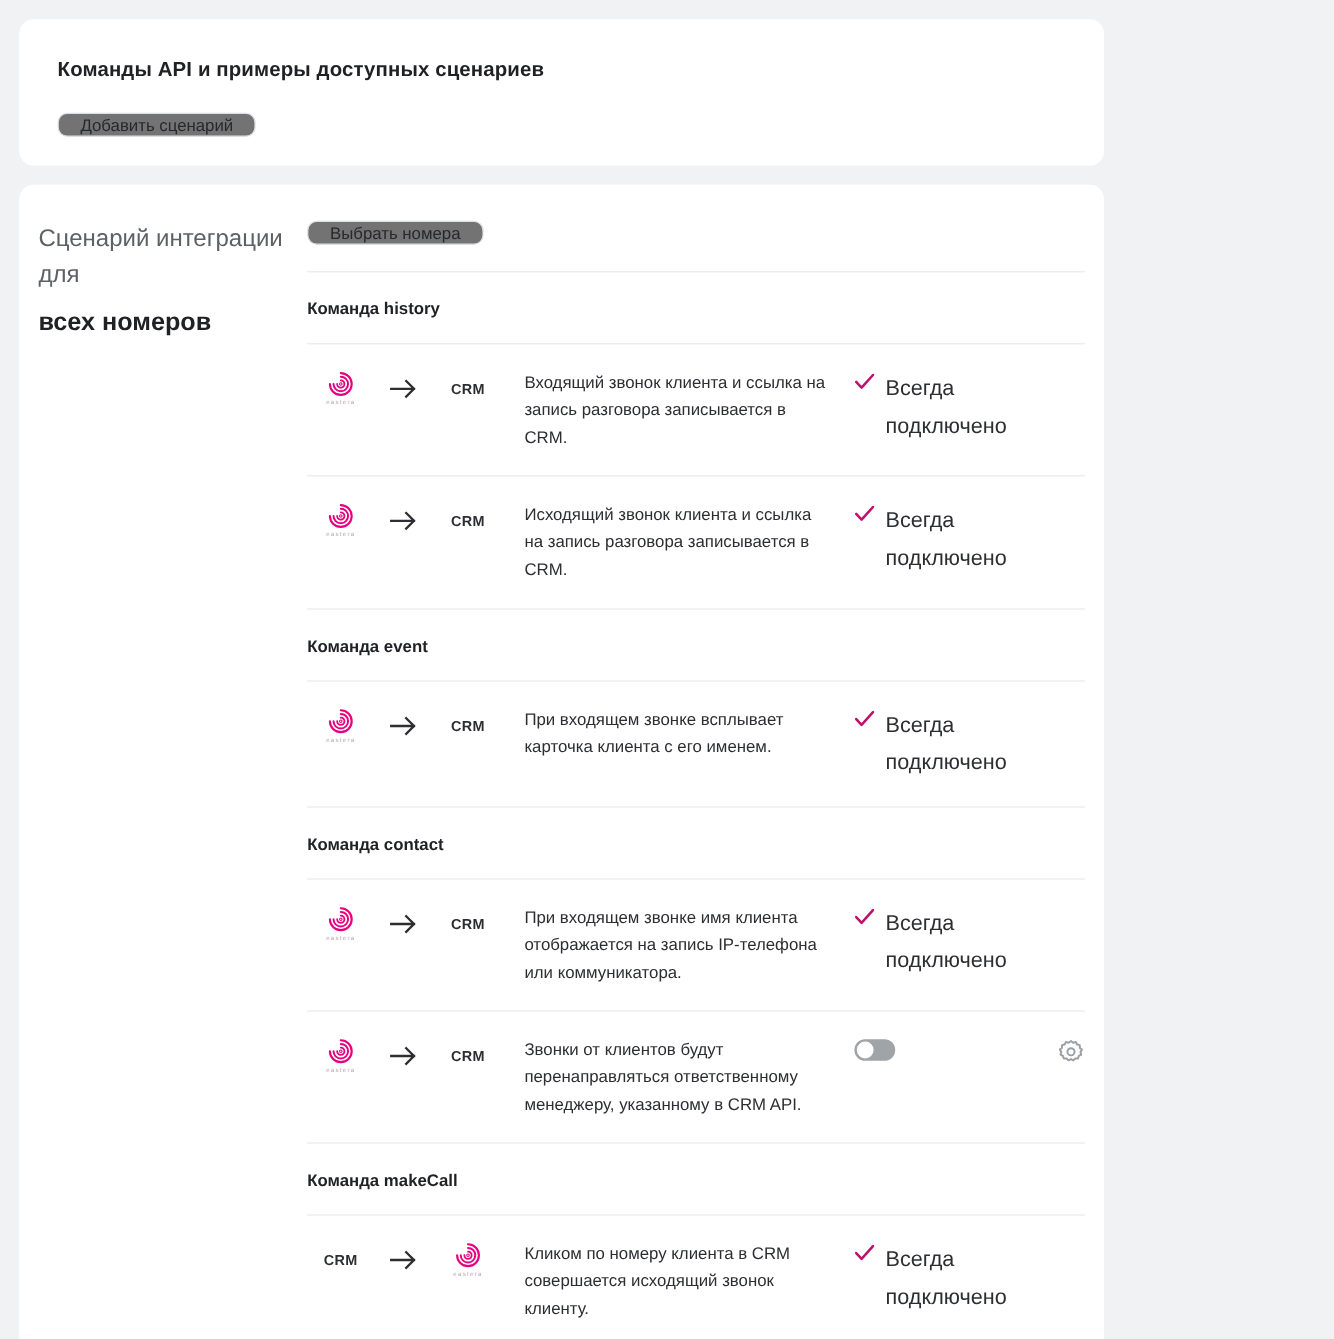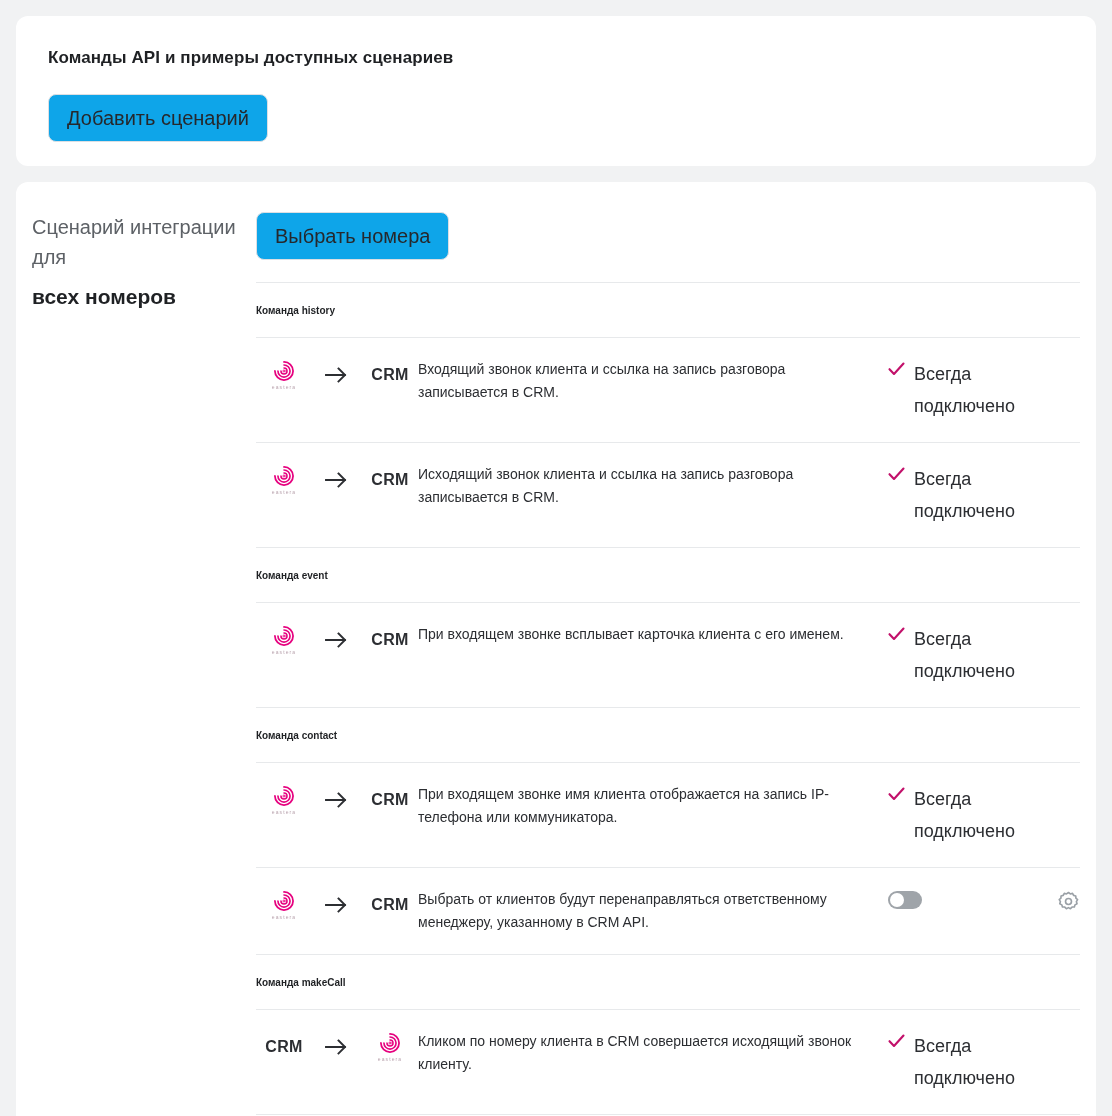--- a/index.html
+++ b/index.html
@@ -17,47 +17,47 @@
     overflow: hidden;
     position: relative;
   }
 
   .page { padding: 16px; }
 
   
   .card {
     background: #ffffff;
     border-radius: 12px;
-    width: 1080px;
+    width: 904px;
   }
   .card-top {
     padding: 20px 16px 24px 16px;
     margin-bottom: 16px;
   }
   .card-main {
     padding: 0;
     min-height: 944px;
   }
 
   
   .page-title {
     font-size: 17px;
     font-weight: bold;
     color: #1f2124;
     margin: 12px 0 0 16px;
     letter-spacing: .1px;
   }
   .btn {
     display: inline-block;
-    background: #0ea5e9;
+    background: #737373;
     border: 1px solid #dcdfe3;
     border-radius: 8px;
-    font-size: 20px;
+    font-size: 14px;
     color: #26282c;
-    padding: 13px 18px;
+    padding: 2px 18px;
     cursor: pointer;
     font-family: inherit;
     line-height: 1;
   }
   .btn-add { margin: 26px 0 0 16px; }
 
   
   .main-flex { display: flex; }
   .side {
     width: 240px;
@@ -83,21 +83,21 @@
   }
   .select-numbers-wrap { padding: 30px 0 22px 0; }
 
   .divider {
     height: 1px;
     background: #e7e9eb;
     width: 100%;
   }
 
   .group-title {
-    font-size: 10px;
+    font-size: 14px;
     font-weight: bold;
     color: #1f2124;
     padding: 22px 0 21px 0;
   }
 
   
   .row {
     display: flex;
     align-items: flex-start;
     padding: 20px 0 20px 0;
@@ -110,21 +110,21 @@
     width: 162px;
     padding-top: 2px;
   }
   .ep {
     width: 56px;
     display: flex;
     justify-content: center;
     align-items: center;
   }
   .ep-crm {
-    font-size: 16px;
+    font-size: 12px;
     font-weight: bold;
     color: #2c2e32;
     letter-spacing: .3px;
   }
   .arrow {
     width: 50px;
     display: flex;
     justify-content: center;
     align-items: center;
   }
@@ -144,20 +144,21 @@
     font-family: "Liberation Sans", sans-serif;
   }
 
   .row-desc {
     flex: 1 1 auto;
     font-size: 14px;
     color: #2c2e32;
     line-height: 1.65;
     padding-right: 24px;
     max-width: 530px;
+    margin-left: 19px;
   }
 
   .row-status {
     flex: 0 0 146px;
     width: 146px;
     display: flex;
     align-items: flex-start;
     gap: 9px;
     padding-top: 1px;
   }
@@ -419,21 +420,21 @@
         <div class="arrow">
           <svg width="26" height="20" viewBox="0 0 26 20" aria-hidden="true">
             <path d="M2 10 H21 M14.5 3.5 L21 10 L14.5 16.5" fill="none" stroke="#2c2e32" stroke-width="1.9" stroke-linecap="square" stroke-linejoin="miter"></path>
           </svg>
         </div>
         <div class="ep ep-to">
                         <span class="ep-crm">CRM</span>
                       </div>
       </div>
 
-      <div class="row-desc">Выбрать от клиентов будут перенаправляться ответственному менеджеру, указанному в CRM API.</div>
+      <div class="row-desc">Звонки от клиентов будут перенаправляться ответственному менеджеру, указанному в CRM API.</div>
 
       <div class="toggle-cell">
                       <span class="toggle" role="switch" aria-checked="false">
                         <span class="knob"></span>
                       </span>
                     </div>
       <div class="row-action">
                       <span class="gear"><svg width="23" height="23" viewBox="0 0 24 24" aria-hidden="true">
                           <g fill="none" stroke="#9aa0a6" stroke-width="1.7" stroke-linecap="round" stroke-linejoin="round">
                             <circle cx="12" cy="12" r="3.1"></circle>

